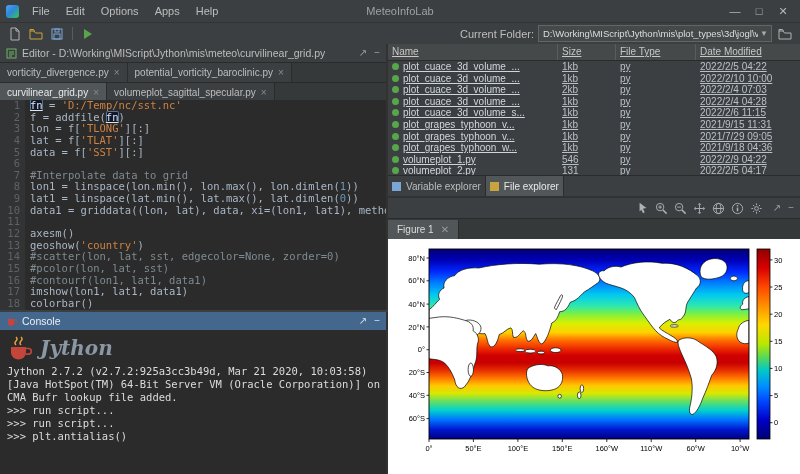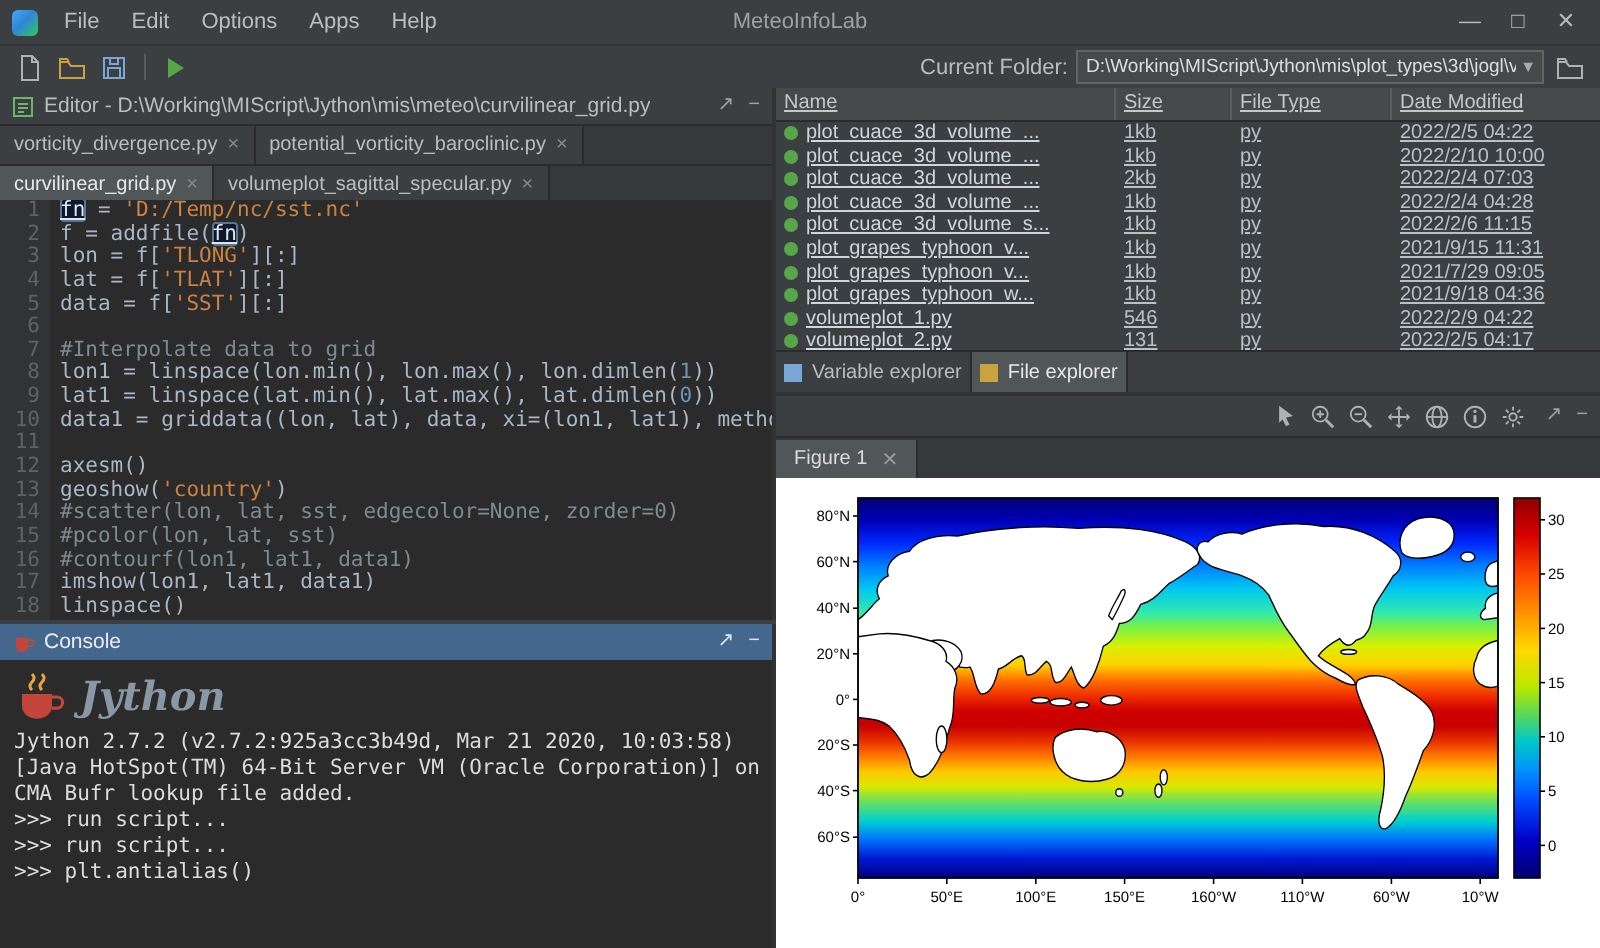--- a/index.html
+++ b/index.html
@@ -176,21 +176,21 @@
         <div class="cline"><span class="lnum">8</span><span class="ltext"><span class="p">lon1 = linspace(lon.min(), lon.max(), lon.dimlen(</span><span class="n">1</span><span class="p">))</span></span></div>
         <div class="cline"><span class="lnum">9</span><span class="ltext"><span class="p">lat1 = linspace(lat.min(), lat.max(), lat.dimlen(</span><span class="n">0</span><span class="p">))</span></span></div>
         <div class="cline"><span class="lnum">10</span><span class="ltext"><span class="p">data1 = griddata((lon, lat), data, xi=(lon1, lat1), method=</span></span></div>
         <div class="cline"><span class="lnum">11</span><span class="ltext"></span></div>
         <div class="cline"><span class="lnum">12</span><span class="ltext"><span class="p">axesm()</span></span></div>
         <div class="cline"><span class="lnum">13</span><span class="ltext"><span class="p">geoshow(</span><span class="s">'country'</span><span class="p">)</span></span></div>
         <div class="cline"><span class="lnum">14</span><span class="ltext"><span class="c">#scatter(lon, lat, sst, edgecolor=None, zorder=0)</span></span></div>
         <div class="cline"><span class="lnum">15</span><span class="ltext"><span class="c">#pcolor(lon, lat, sst)</span></span></div>
         <div class="cline"><span class="lnum">16</span><span class="ltext"><span class="c">#contourf(lon1, lat1, data1)</span></span></div>
         <div class="cline"><span class="lnum">17</span><span class="ltext"><span class="p">imshow(lon1, lat1, data1)</span></span></div>
-        <div class="cline"><span class="lnum">18</span><span class="ltext"><span class="p">linspace()</span></span></div>
+        <div class="cline"><span class="lnum">18</span><span class="ltext"><span class="p">colorbar()</span></span></div>
       </div>
   </div>
 
   <div class="console-panel">
     <div class="console-head">
       <svg width="11" height="11" viewBox="0 0 11 11">
           <path d="M2,3 h6 v4 a3,3 0 0 1 -6,0 z" fill="#c4453a"></path>
           <path d="M8,4 h1.5 a1.5,1.5 0 0 1 0,3 H8" fill="none" stroke="#c4453a"></path>
         </svg>
       <span>Console</span>

